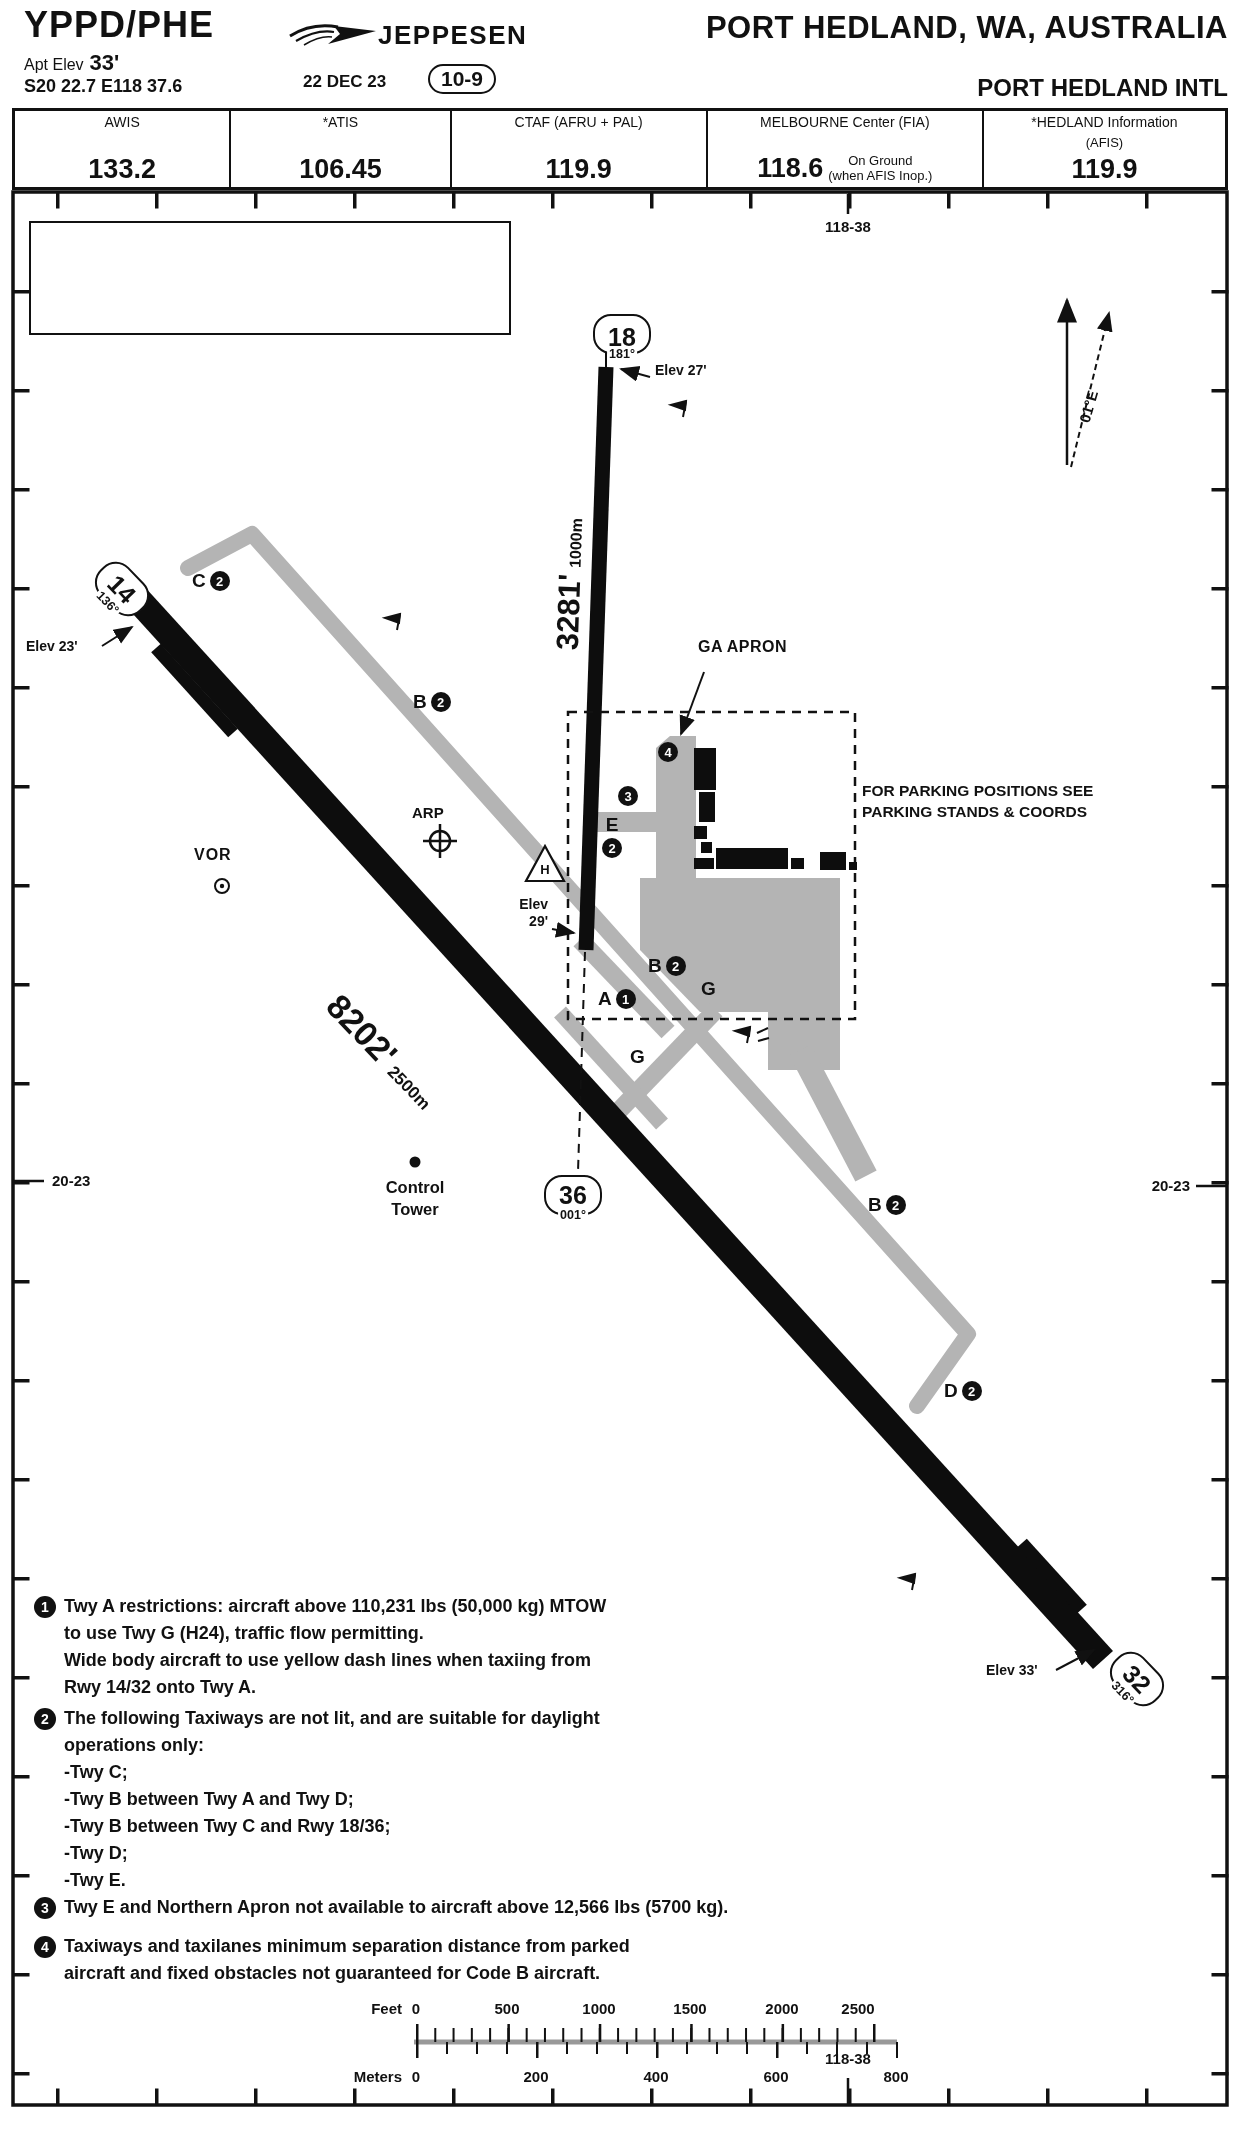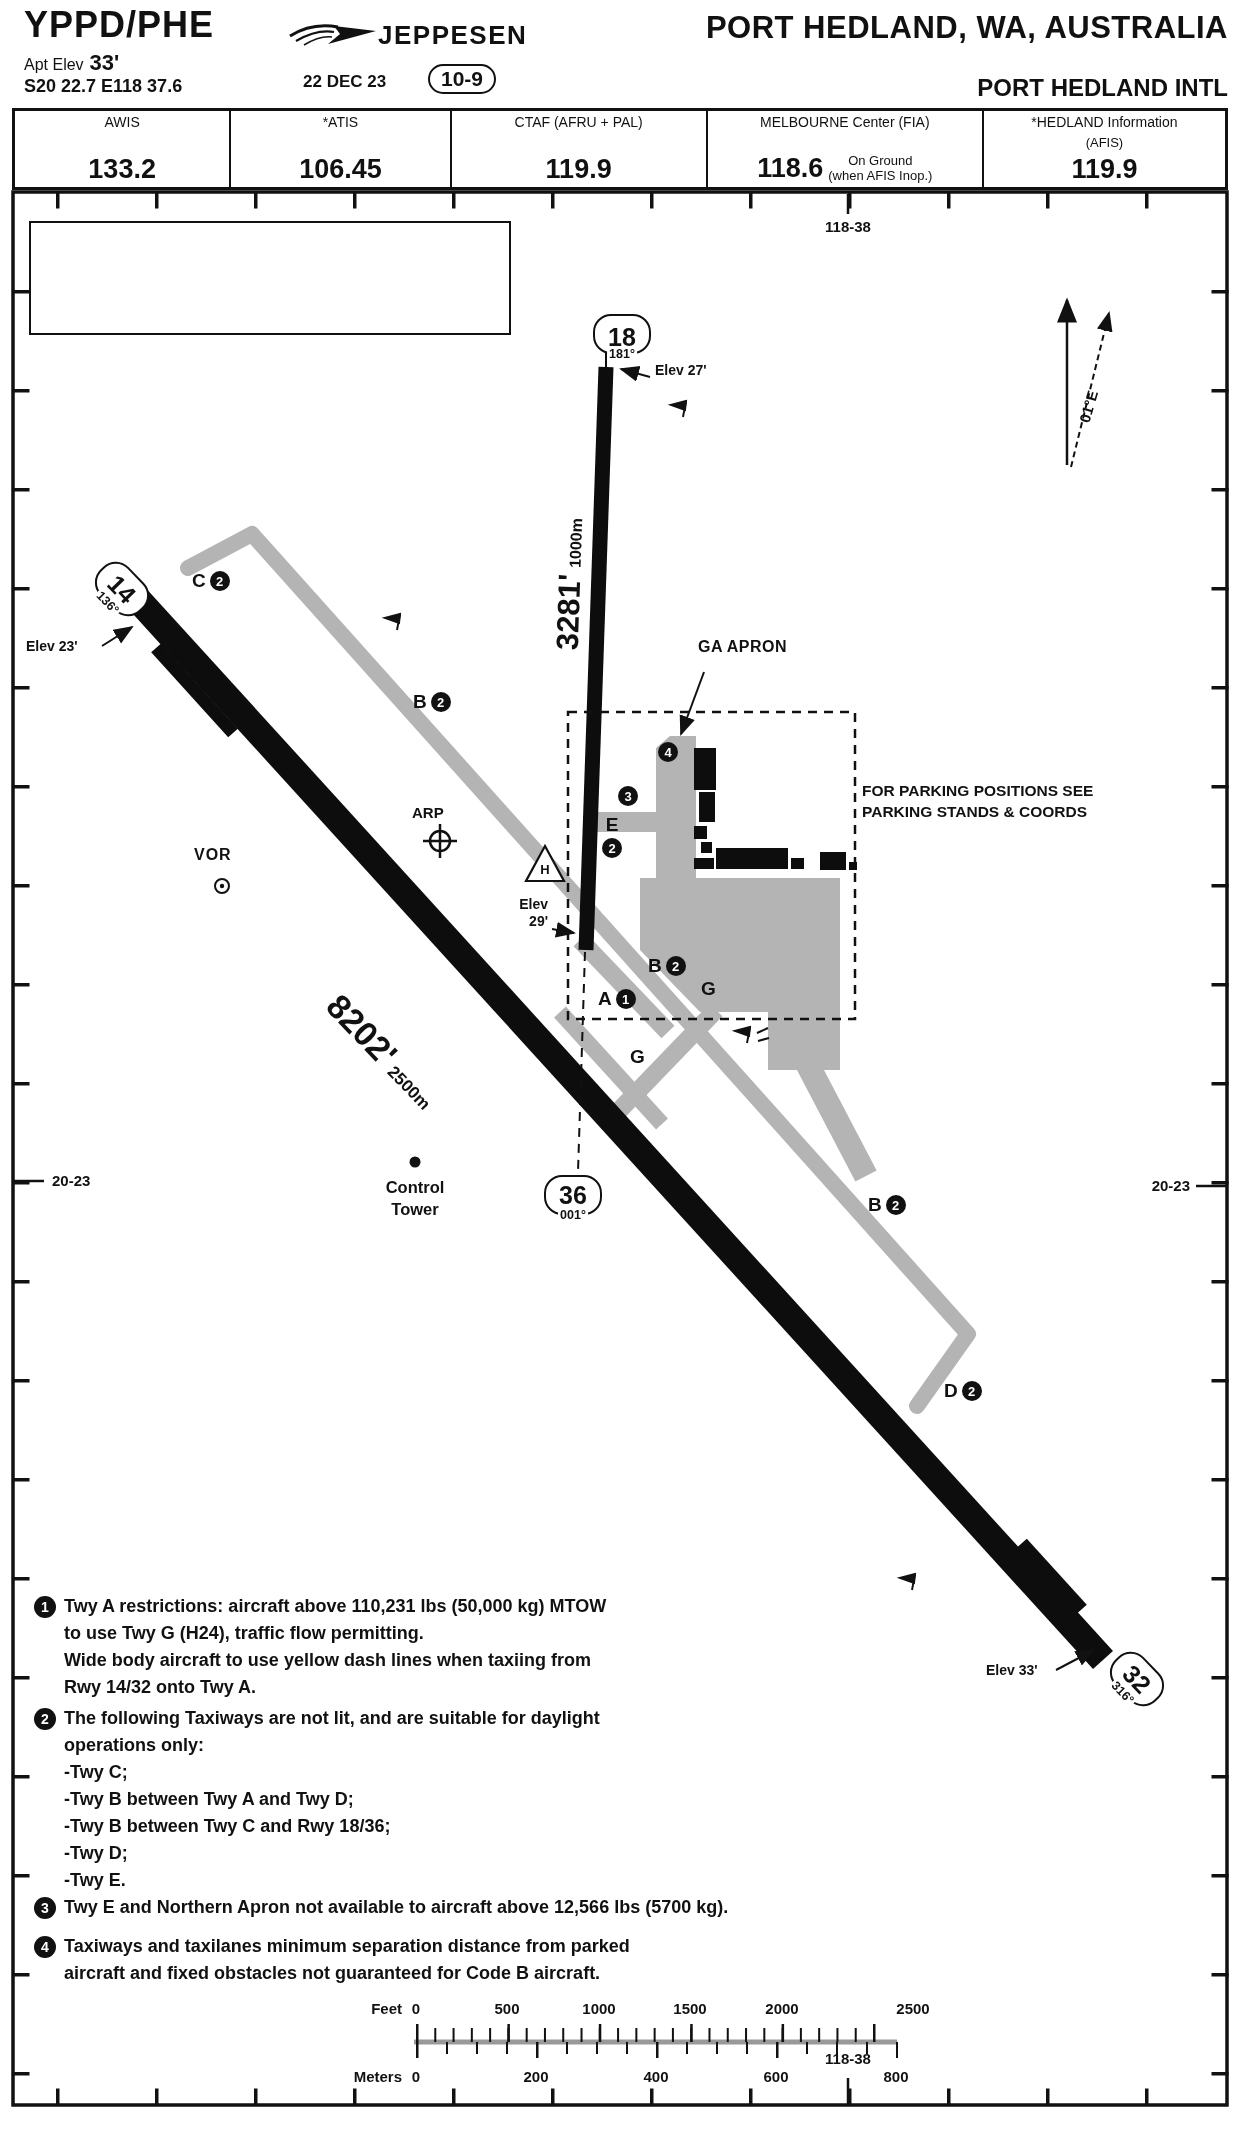--- a/index.html
+++ b/index.html
@@ -331,21 +331,21 @@
   </div>
 
   <div>
     <div class="sclbl" style="left:340px;top:2000px;width:62px;text-align:right;">Feet</div>
     <div class="sclbl" style="left:322px;top:2068px;width:80px;text-align:right;">Meters</div>
     <div class="scnum" style="left:388px;top:2000px;">0</div>
     <div class="scnum" style="left:479px;top:2000px;">500</div>
     <div class="scnum" style="left:571px;top:2000px;">1000</div>
     <div class="scnum" style="left:662px;top:2000px;">1500</div>
     <div class="scnum" style="left:754px;top:2000px;">2000</div>
-    <div class="scnum" style="left:885px;top:2000px;">2500</div>
+    <div class="scnum" style="left:830px;top:2000px;">2500</div>
     <div class="scnum" style="left:388px;top:2068px;">0</div>
     <div class="scnum" style="left:508px;top:2068px;">200</div>
     <div class="scnum" style="left:628px;top:2068px;">400</div>
     <div class="scnum" style="left:748px;top:2068px;">600</div>
     <div class="scnum" style="left:868px;top:2068px;">800</div>
   </div>
 
 </div>
 
 </body></html>

